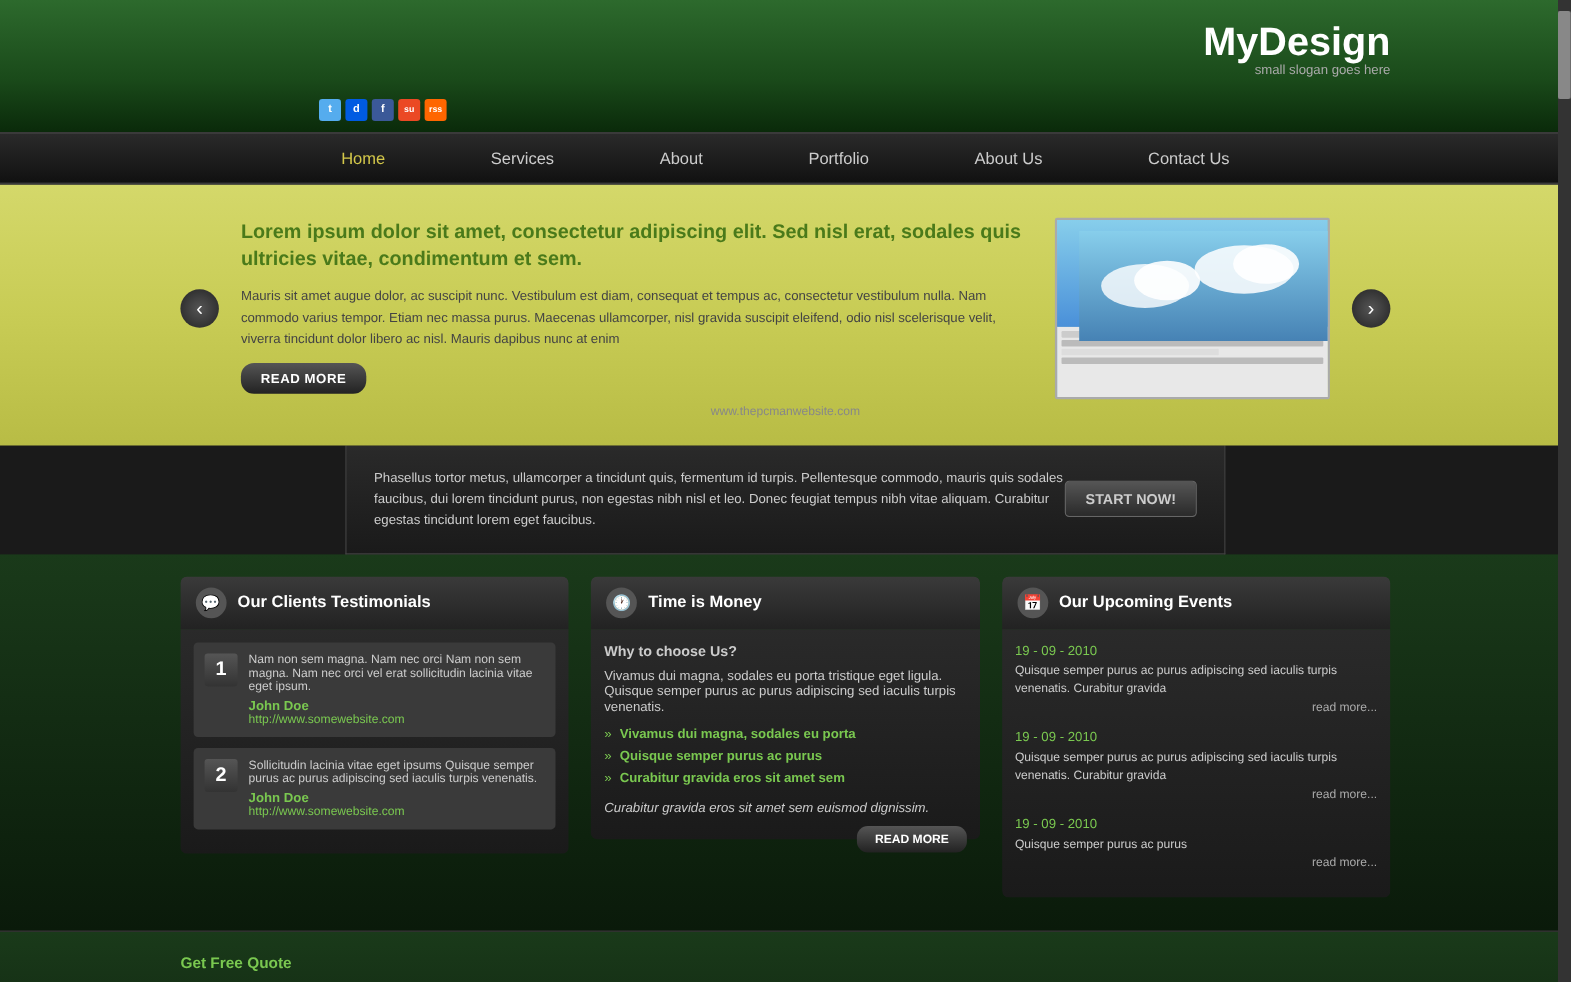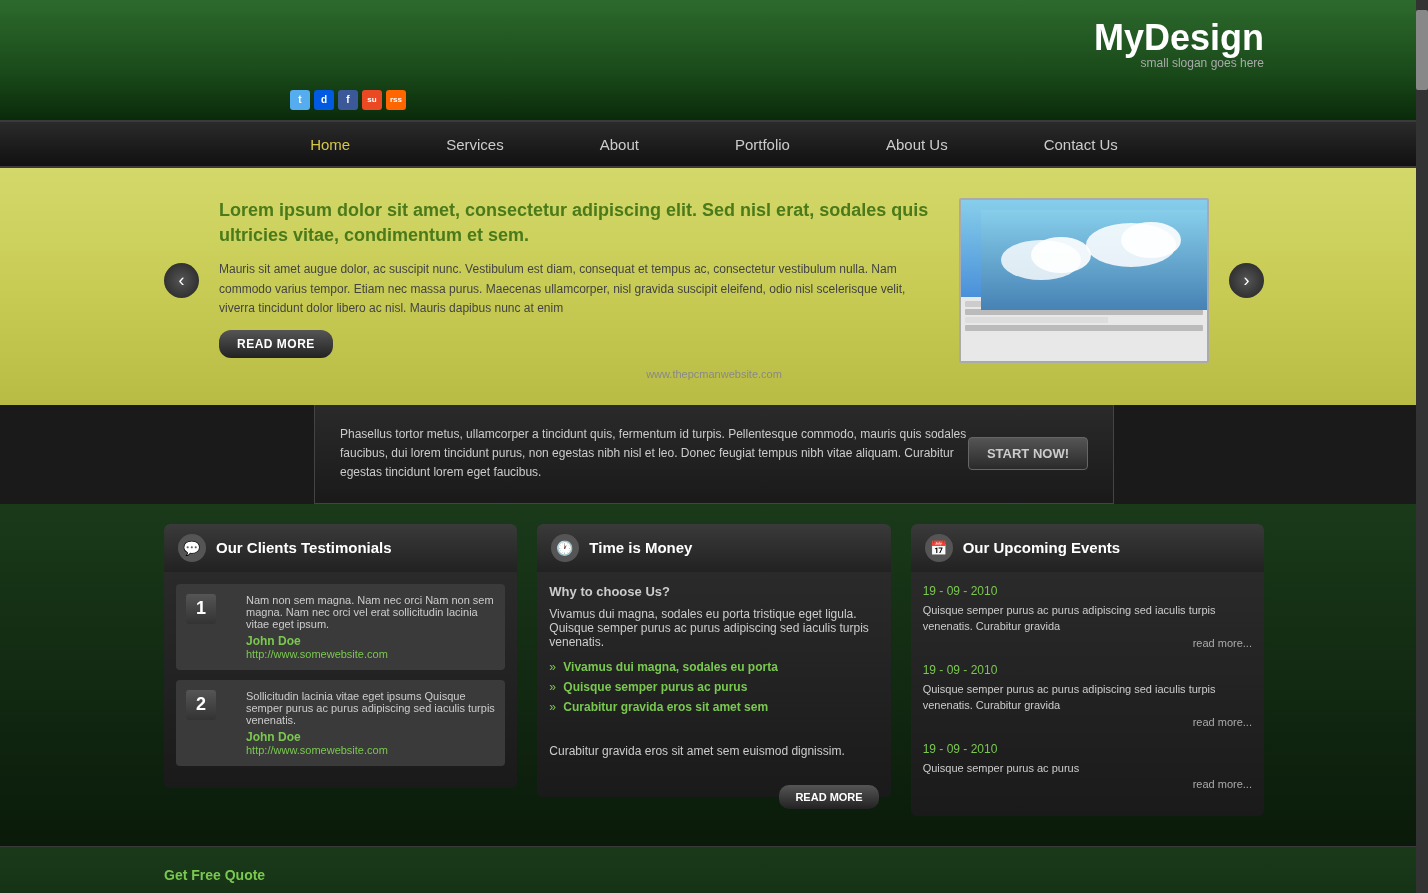--- a/index.html
+++ b/index.html
@@ -261,32 +261,32 @@
       background: linear-gradient(180deg, #555 0%, #333 100%);
       color: #fff;
       display: flex;
       align-items: center;
       justify-content: center;
       font-size: 18px;
       font-weight: bold;
       border-radius: 3px;
       flex-shrink: 0;
     }
-    .testimonial-text { font-size: 11px; color: #ccc; margin-left: 20px; }
+    .testimonial-text { font-size: 11px; color: #ccc; }
     .testimonial-text strong { color: #7ac850; display: block; margin-top: 4px; font-size: 12px; }
     .testimonial-text a { color: #7ac850; font-size: 11px; }
 
     
     .tim-body { color: #ccc; font-size: 12px; }
     .tim-title-text { color: #ccc; font-size: 13px; font-weight: bold; margin-bottom: 8px; }
     .tim-list { list-style: none; margin: 8px 0; }
     .tim-list li { padding: 3px 0; padding-left: 14px; position: relative; color: #ccc; font-size: 12px; }
     .tim-list li::before { content: '»'; position: absolute; left: 0; color: #7ac850; }
     .tim-list li strong { color: #7ac850; }
-    .tim-body-text { color: #ccc; font-size: 12px; margin: 25px 0; line-height: 1.5; }
+    .tim-body-text { color: #ccc; font-size: 12px; margin: 8px 0; line-height: 1.5; font-style: italic; }
     .read-more-dark {
       background: linear-gradient(180deg, #555 0%, #222 100%);
       color: #fff;
       border: none;
       padding: 6px 16px;
       border-radius: 10px;
       cursor: pointer;
       font-size: 11px;
       font-weight: bold;
       float: right;

